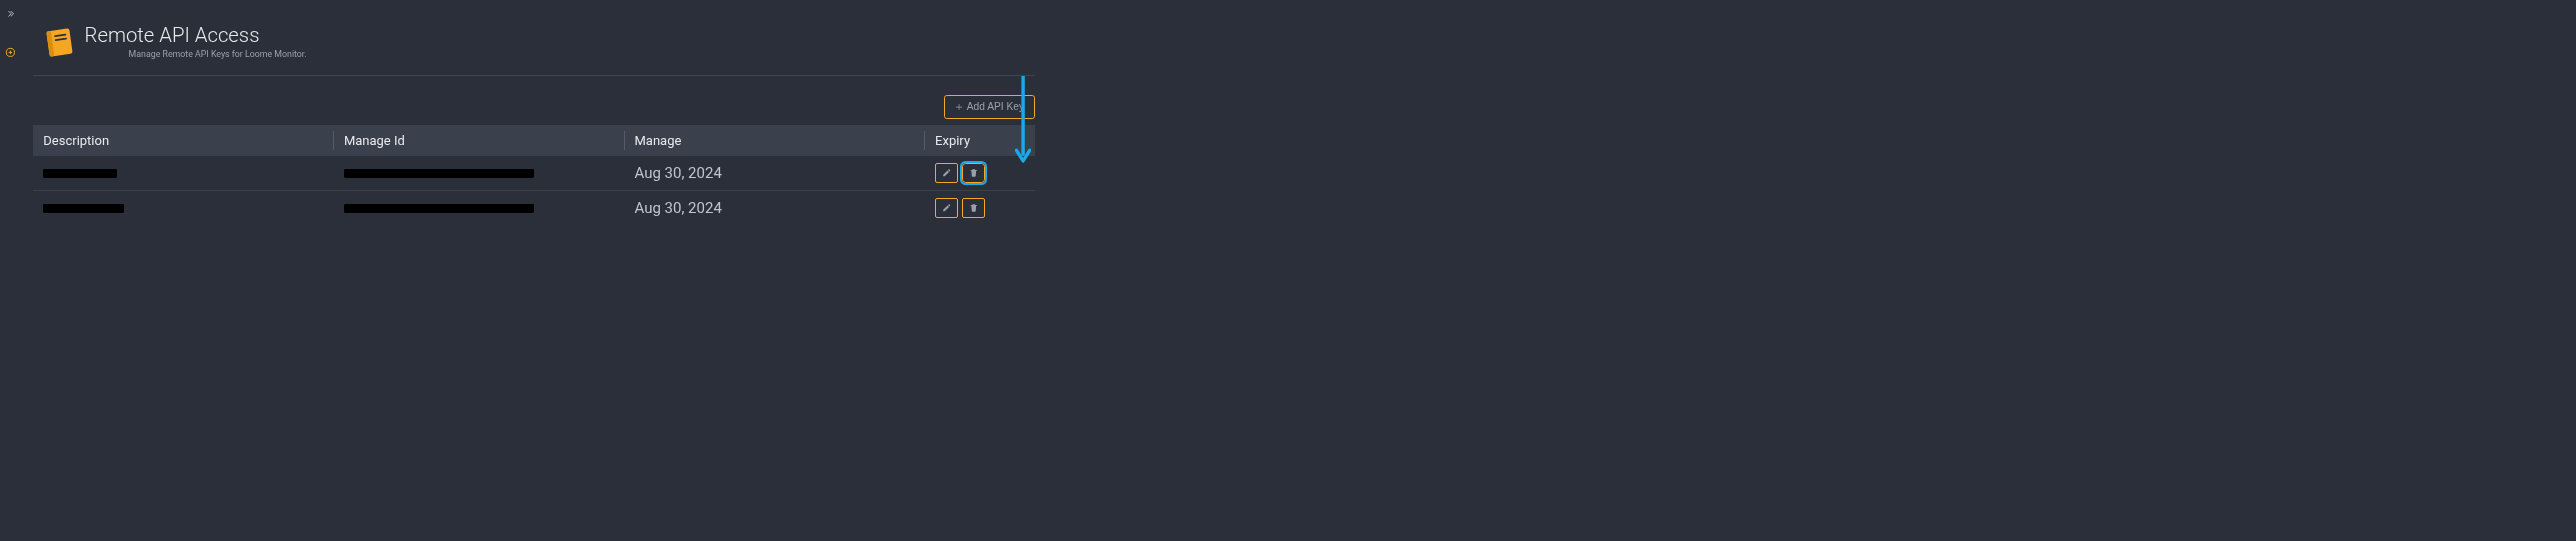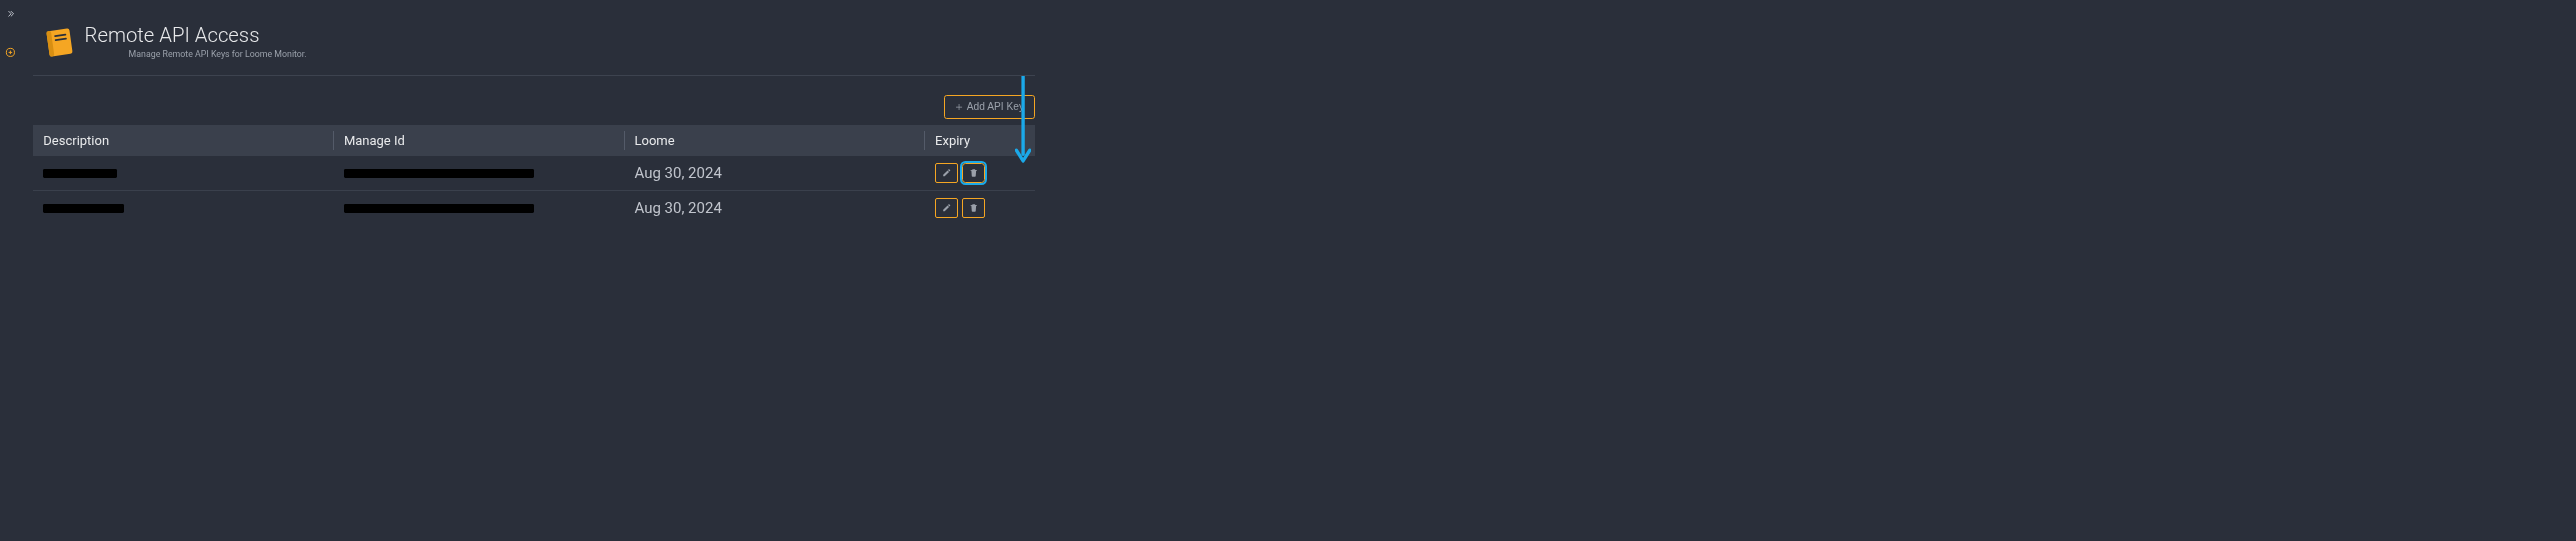--- a/index.html
+++ b/index.html
@@ -190,21 +190,21 @@
         </svg>
       <span>Add API Key</span>
     </button>
   </div>
 
   <table class="table">
     <thead>
       <tr>
         <th style="width:30%">Description</th>
         <th style="width:29%">Manage Id</th>
-        <th style="width:30%">Loome</th>
+        <th style="width:30%">Manage</th>
         <th style="width:11%">Expiry</th>
       </tr>
     </thead>
     <tbody>
       <tr>
         <td><span class="redact" style="width:74px"></span></td>
         <td><span class="redact" style="width:190px"></span></td>
         <td>Aug 30, 2024</td>
         <td>
           <div class="actions-cell">

